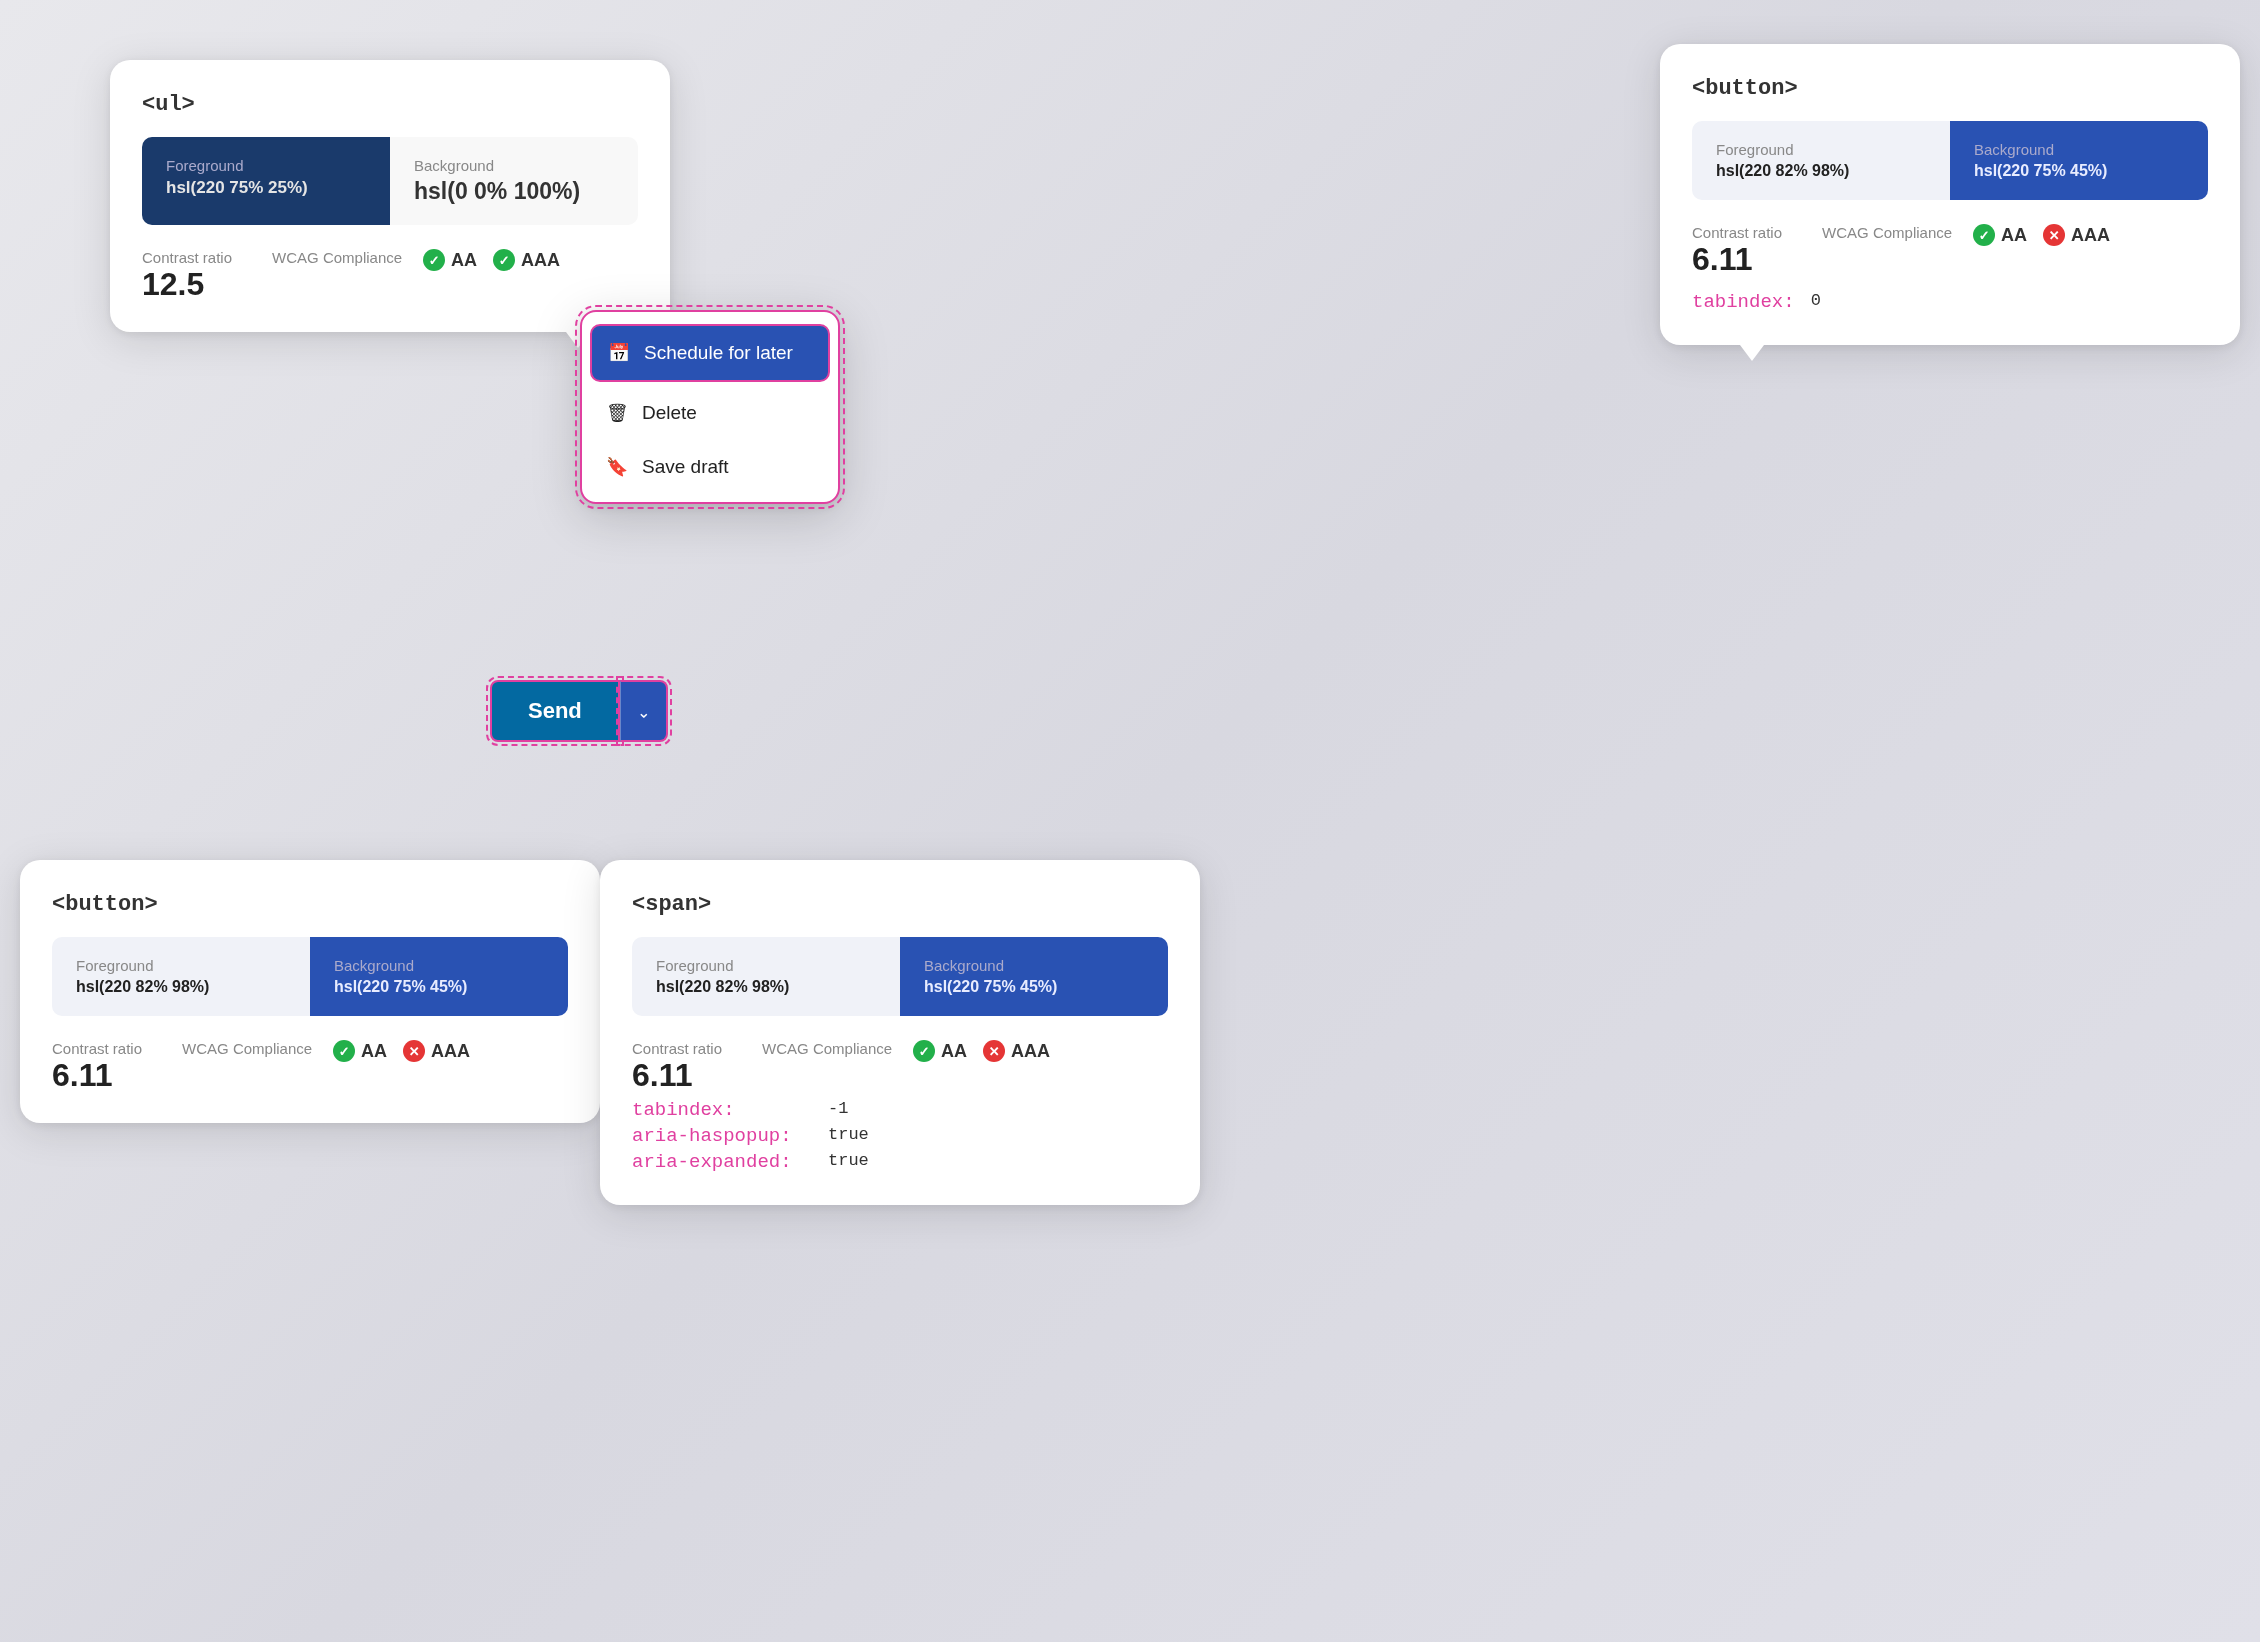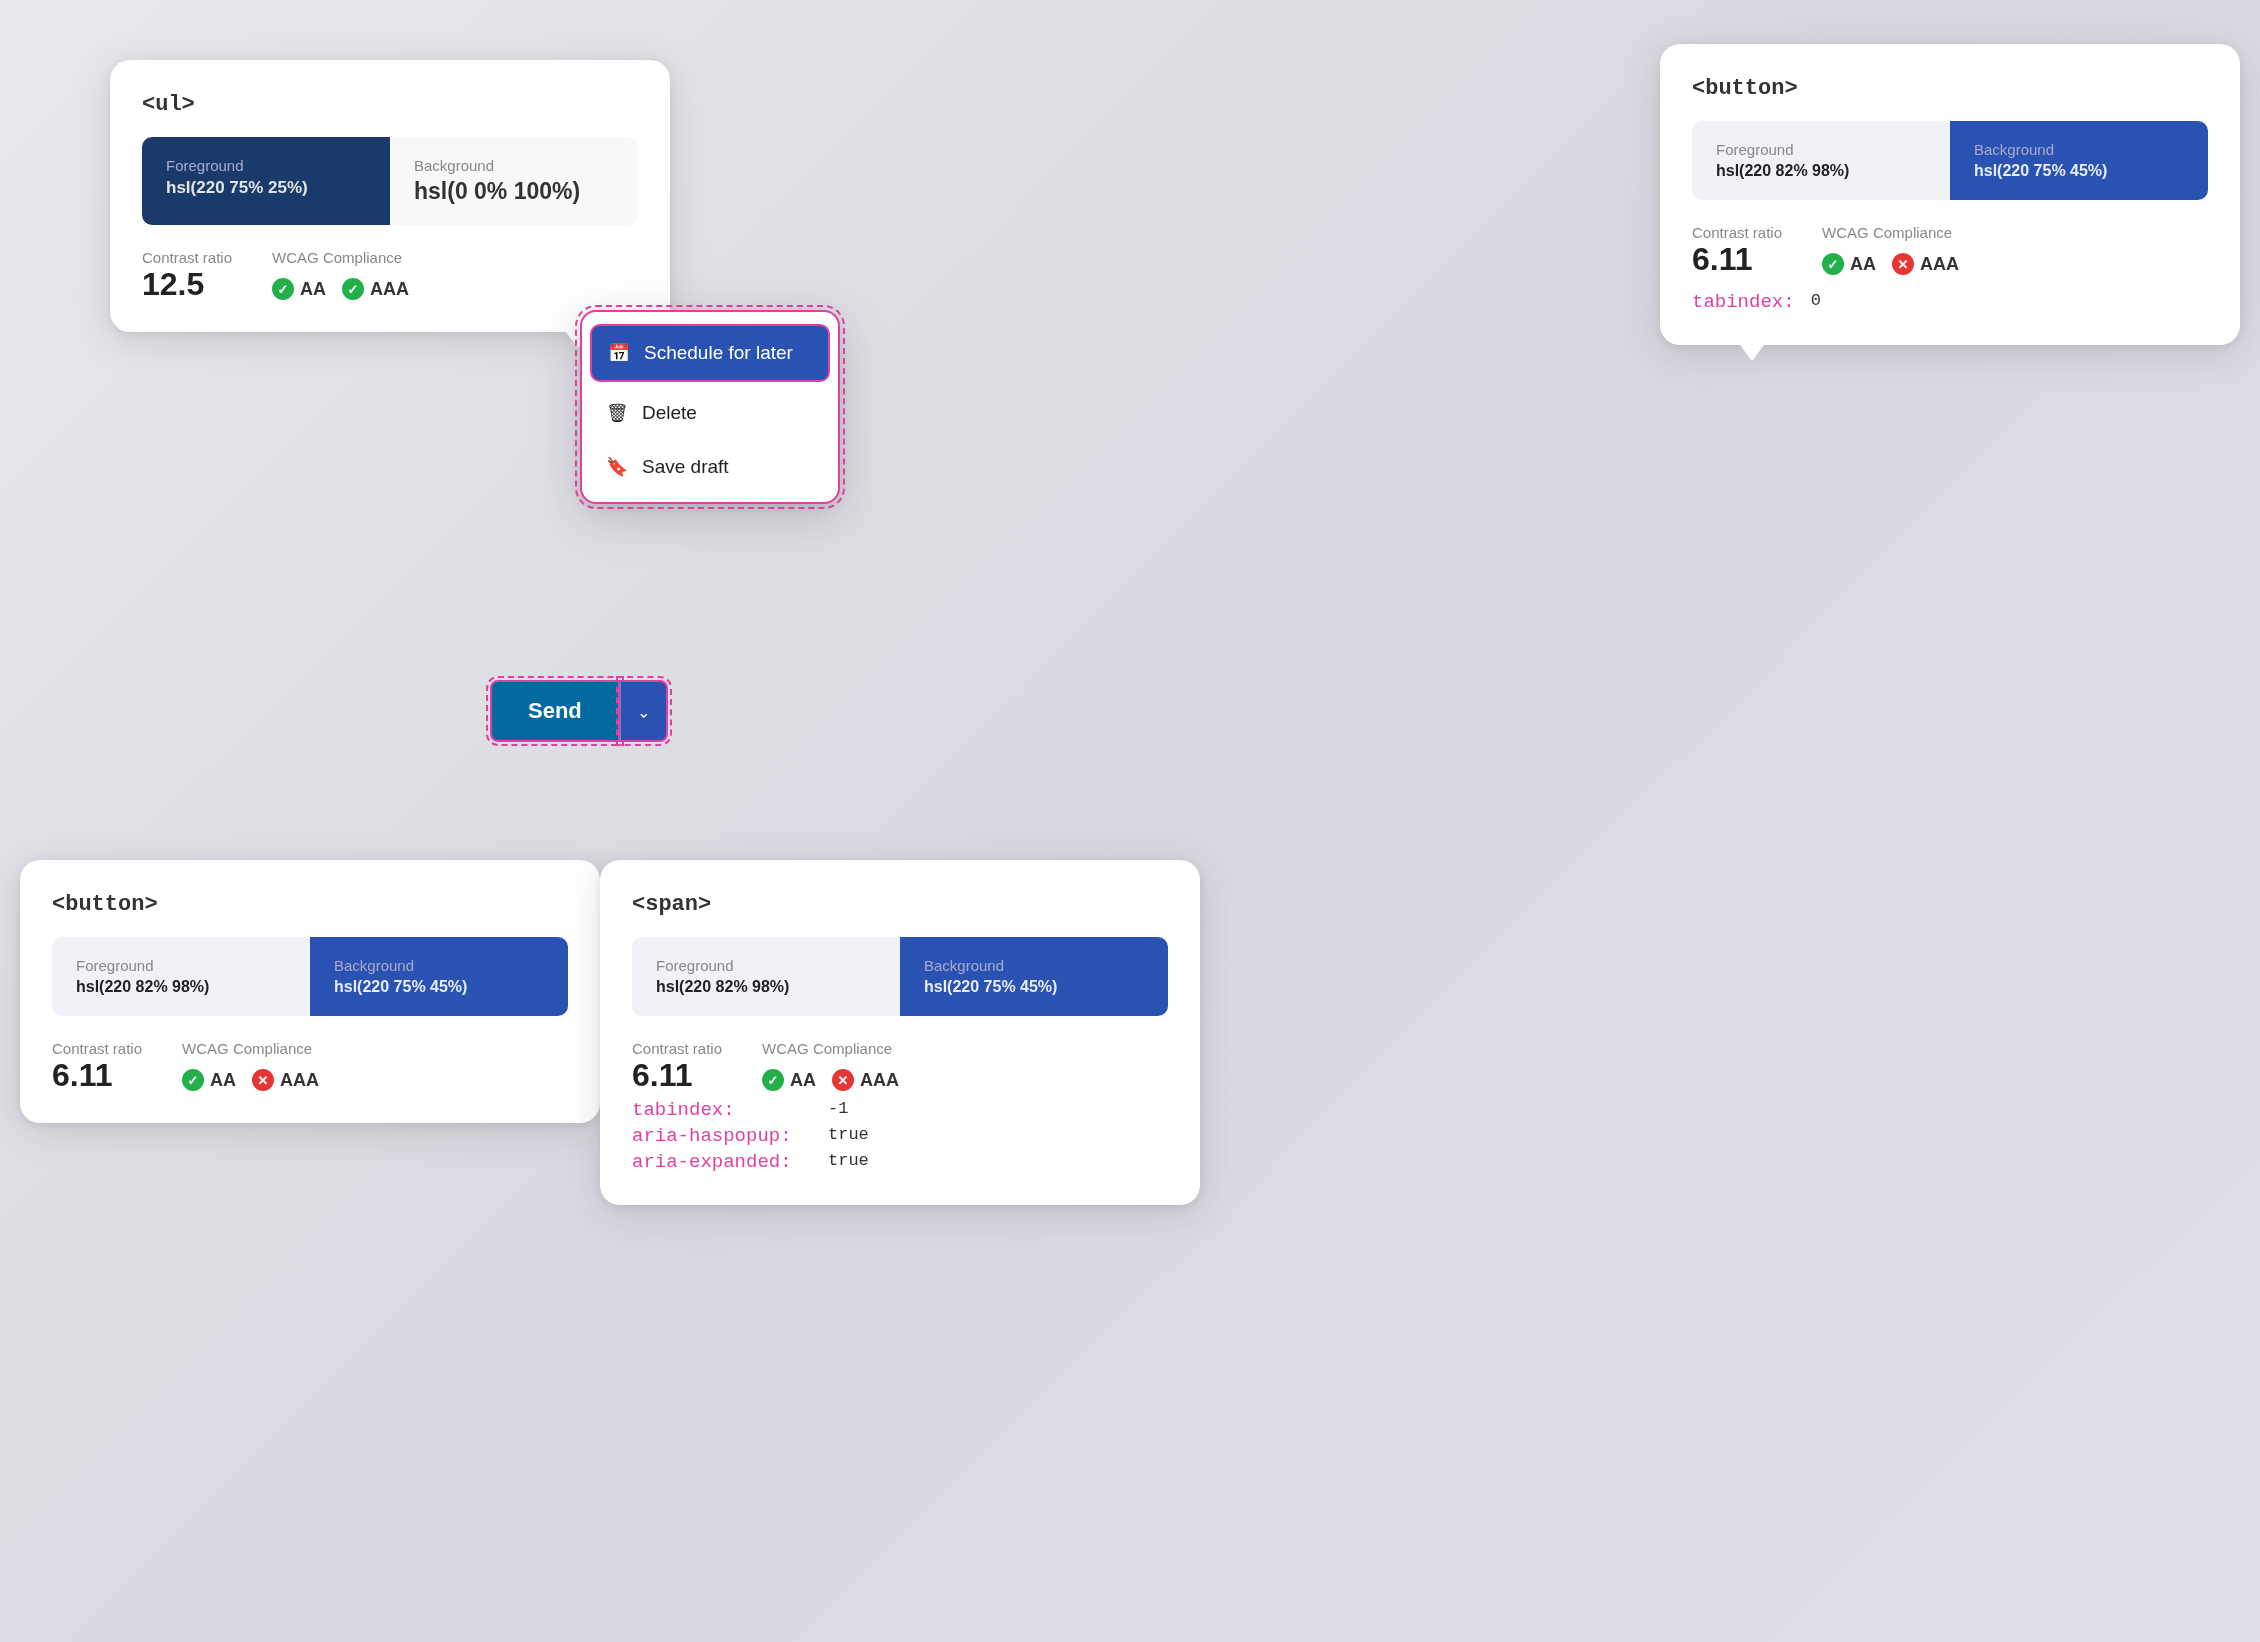--- a/index.html
+++ b/index.html
@@ -93,22 +93,21 @@
 
     .stat-value {
       font-size: 32px;
       font-weight: 700;
       color: #222;
       line-height: 1;
     }
 
     .wcag-group {
       display: flex;
-      flex-direction: column;
-      gap: 8px;
+      gap: 21px;
     }
 
     .wcag-label {
       font-size: 15px;
       color: #888;
       margin-bottom: 4px;
     }
 
     .wcag-badges {
       display: flex;

